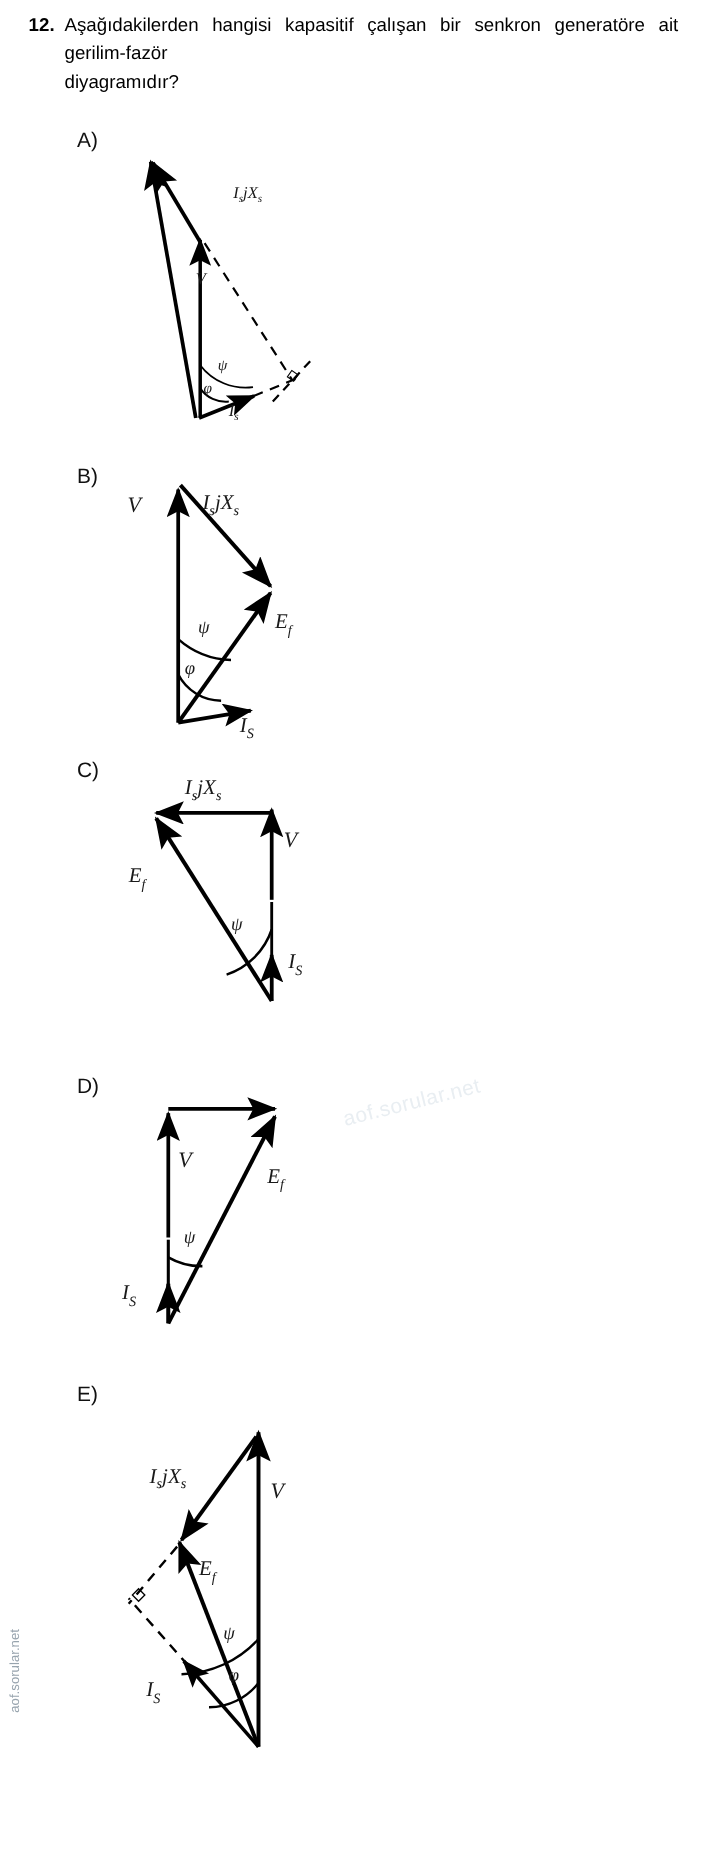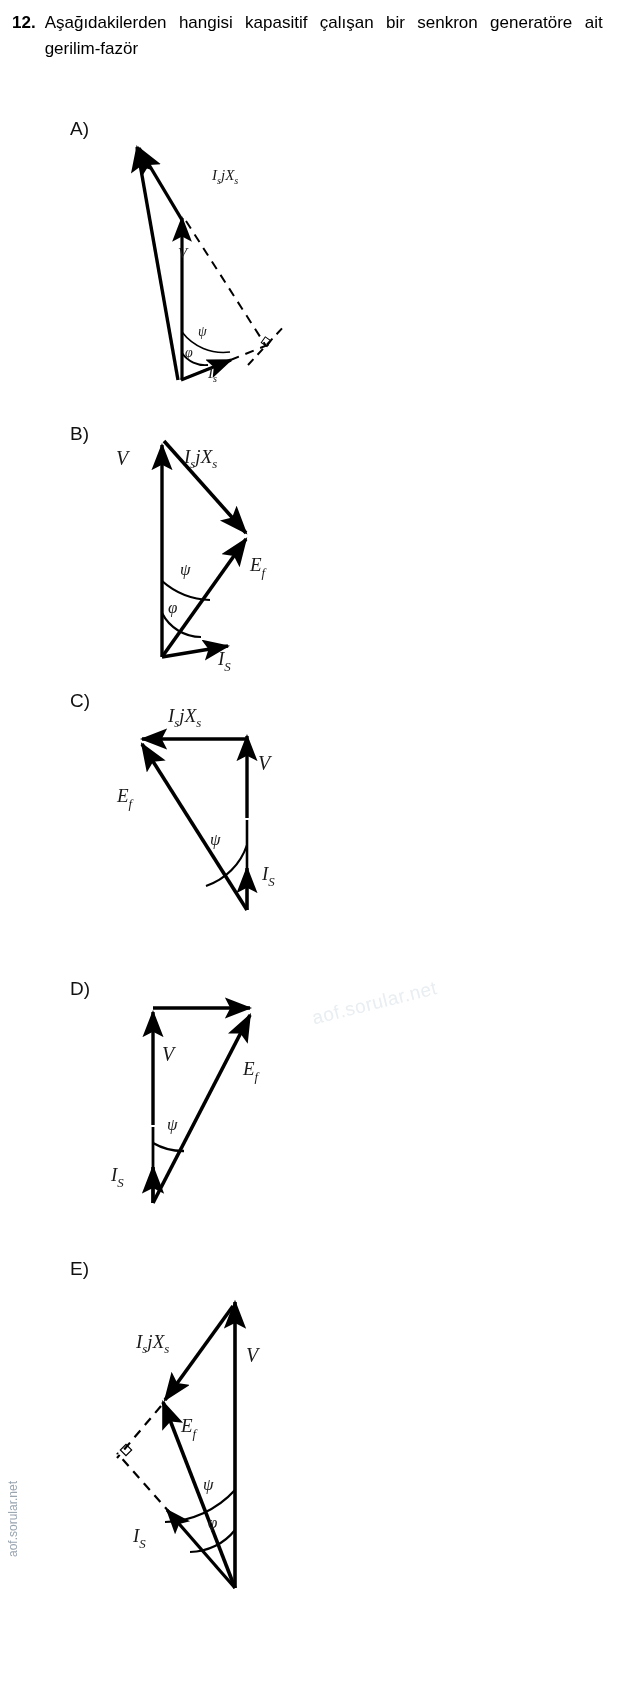--- a/index.html
+++ b/index.html
@@ -1,21 +1,21 @@
 <!DOCTYPE html>
 <html><head>
 <meta charset="utf-8">
 <style>
   html,body{margin:0;padding:0;background:#ffffff;}
   body{
     width:639px;height:1683px;position:relative;overflow:hidden;
     font-family:"Liberation Sans",sans-serif;color:#000;
   }
   .question{
-    position:absolute;left:12px;top:10px;width:600px;
+    position:absolute;left:26px;top:10px;width:600px;
     display:flex;align-items:flex-start;
   }
   .q-num{
     font-weight:bold;font-size:17px;line-height:26px;
     margin-right:9px;white-space:nowrap;
   }
   .q-text{
     font-weight:normal;font-size:17px;line-height:26px;
     width:558px;text-align:justify;
   }
@@ -42,21 +42,21 @@
     fill:#1a1a1a;
   }
   .mlab tspan.sub{font-size:.68em;}
   .grk{font-family:"Liberation Serif",serif;font-style:italic;fill:#1a1a1a;}
 </style>
 </head>
 <body>
 
 <div class="question">
   <span class="q-num">12.</span>
-  <span class="q-text"><span>Aşağıdakilerden hangisi kapasitif çalışan bir senkron generatöre ait gerilim-fazör</span> </span>
+  <span class="q-text"><span>Aşağıdakilerden hangisi kapasitif çalışan bir senkron generatöre ait gerilim-fazör</span> <span class="lastline">diyagramıdır?</span></span>
 </div>
 
 <div class="opt-letter" style="left:70px;top:118px;">A)</div>
 
 <svg width="260" height="290" style="left:100px;top:120px;">
   <defs>
     <marker id="ahA" markerWidth="9" markerHeight="9" refX="7.4" refY="3.1" orient="auto">
       <path d="M0,0 L8,3.1 L0,6.2 L1.6,3.1 z" fill="#000"></path>
     </marker>
   </defs>

